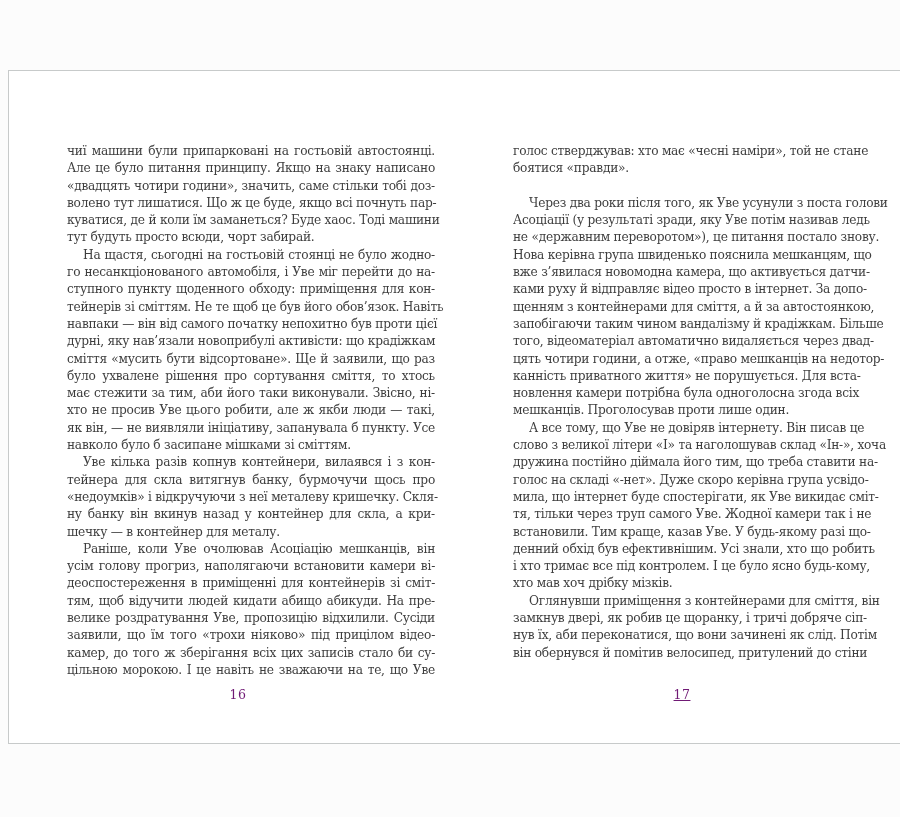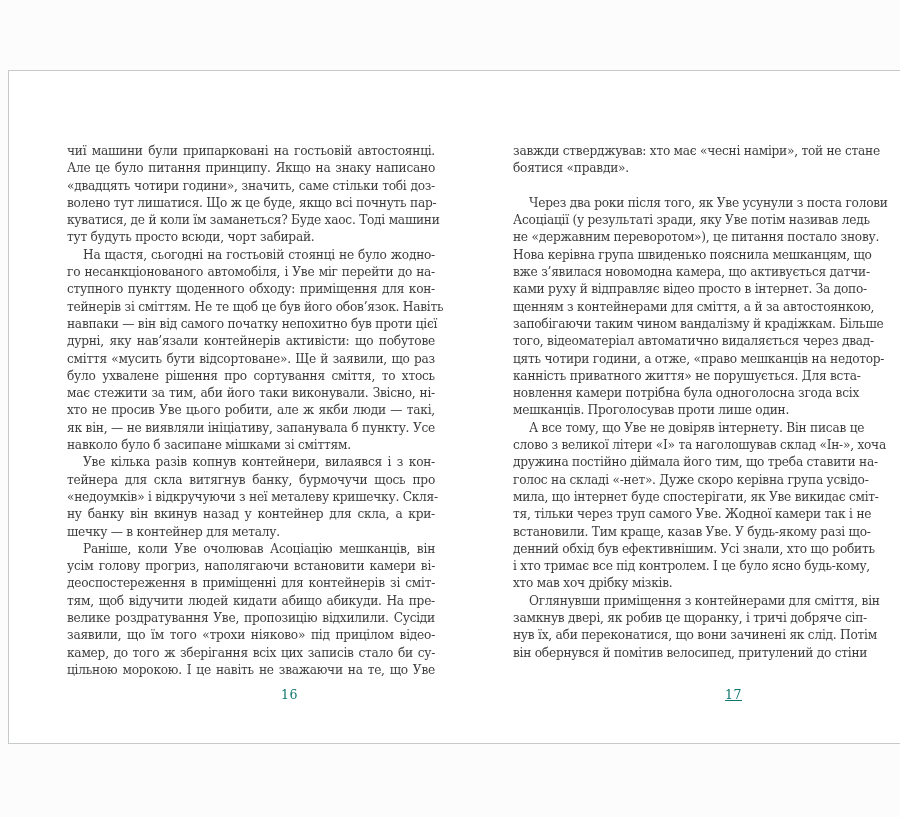--- a/index.html
+++ b/index.html
@@ -39,23 +39,23 @@
     text-align:justify;
     text-align-last:justify;
   }
   .line.ind{ text-indent:16px; }
   .line.end{ text-align-last:left; }
   .spacer{ height:17.3px; }
   .pagenum{
     position:absolute;
     top:616px;
     width:120px;
-    text-align:right;
+    text-align:center;
     font-size:12.5px;
-    color:#0f766e;
+    color:#701a75;
     letter-spacing:0.5px;
   }
   .pagenum.left{ left:169px; }
   .pagenum.right{ left:613px;text-decoration:underline; }
 </style>
 </head>
 <body>
 
 <div class="scan-page">
   <div class="textcol left">
@@ -63,21 +63,21 @@
       <div class="line">Але це було питання принципу. Якщо на знаку написано</div>
       <div class="line">«двадцять чотири години», значить, саме стільки тобі доз-</div>
       <div class="line">волено тут лишатися. Що ж це буде, якщо всі почнуть пар-</div>
       <div class="line">куватися, де й коли їм заманеться? Буде хаос. Тоді машини</div>
       <div class="line end">тут будуть просто всюди, чорт забирай.</div>
       <div class="line ind">На щастя, сьогодні на гостьовій стоянці не було жодно-</div>
       <div class="line">го несанкціонованого автомобіля, і Уве міг перейти до на-</div>
       <div class="line">ступного пункту щоденного обходу: приміщення для кон-</div>
       <div class="line">тейнерів зі сміттям. Не те щоб це був його обов’язок. Навіть</div>
       <div class="line">навпаки — він від самого початку непохитно був проти цієї</div>
-      <div class="line">дурні, яку нав’язали контейнерів активісти: що побутове</div>
+      <div class="line">дурні, яку нав’язали новоприбулі активісти: що крадіжкам</div>
       <div class="line">сміття «мусить бути відсортоване». Ще й заявили, що раз</div>
       <div class="line">було ухвалене рішення про сортування сміття, то хтось</div>
       <div class="line">має стежити за тим, аби його таки виконували. Звісно, ні-</div>
       <div class="line">хто не просив Уве цього робити, але ж якби люди — такі,</div>
       <div class="line">як він, — не виявляли ініціативу, запанувала б пункту. Усе</div>
       <div class="line end">навколо було б засипане мішками зі сміттям.</div>
       <div class="line ind">Уве кілька разів копнув контейнери, вилаявся і з кон-</div>
       <div class="line">тейнера для скла витягнув банку, бурмочучи щось про</div>
       <div class="line">«недоумків» і відкручуючи з неї металеву кришечку. Скля-</div>
       <div class="line">ну банку він вкинув назад у контейнер для скла, а кри-</div>
@@ -85,21 +85,21 @@
       <div class="line ind">Раніше, коли Уве очолював Асоціацію мешканців, він</div>
       <div class="line">усім голову прогриз, наполягаючи встановити камери ві-</div>
       <div class="line">деоспостереження в приміщенні для контейнерів зі сміт-</div>
       <div class="line">тям, щоб відучити людей кидати абищо абикуди. На пре-</div>
       <div class="line">велике роздратування Уве, пропозицію відхилили. Сусіди</div>
       <div class="line">заявили, що їм того «трохи ніяково» під прицілом відео-</div>
       <div class="line">камер, до того ж зберігання всіх цих записів стало би су-</div>
       <div class="line">цільною морокою. І це навіть не зважаючи на те, що Уве</div>
     </div>
   <div class="textcol right">
-      <div class="line">завжди стверджував: хто має «чесні наміри», той не стане</div>
+      <div class="line">голос стверджував: хто має «чесні наміри», той не стане</div>
       <div class="line end">боятися «правди».</div>
       <div class="spacer"></div>
       <div class="line ind">Через два роки після того, як Уве усунули з поста голови</div>
       <div class="line">Асоціації (у результаті зради, яку Уве потім називав ледь</div>
       <div class="line">не «державним переворотом»), це питання постало знову.</div>
       <div class="line">Нова керівна група швиденько пояснила мешканцям, що</div>
       <div class="line">вже з’явилася новомодна камера, що активується датчи-</div>
       <div class="line">ками руху й відправляє відео просто в інтернет. За допо-</div>
       <div class="line">щенням з контейнерами для сміття, а й за автостоянкою,</div>
       <div class="line">запобігаючи таким чином вандалізму й крадіжкам. Більше</div>

